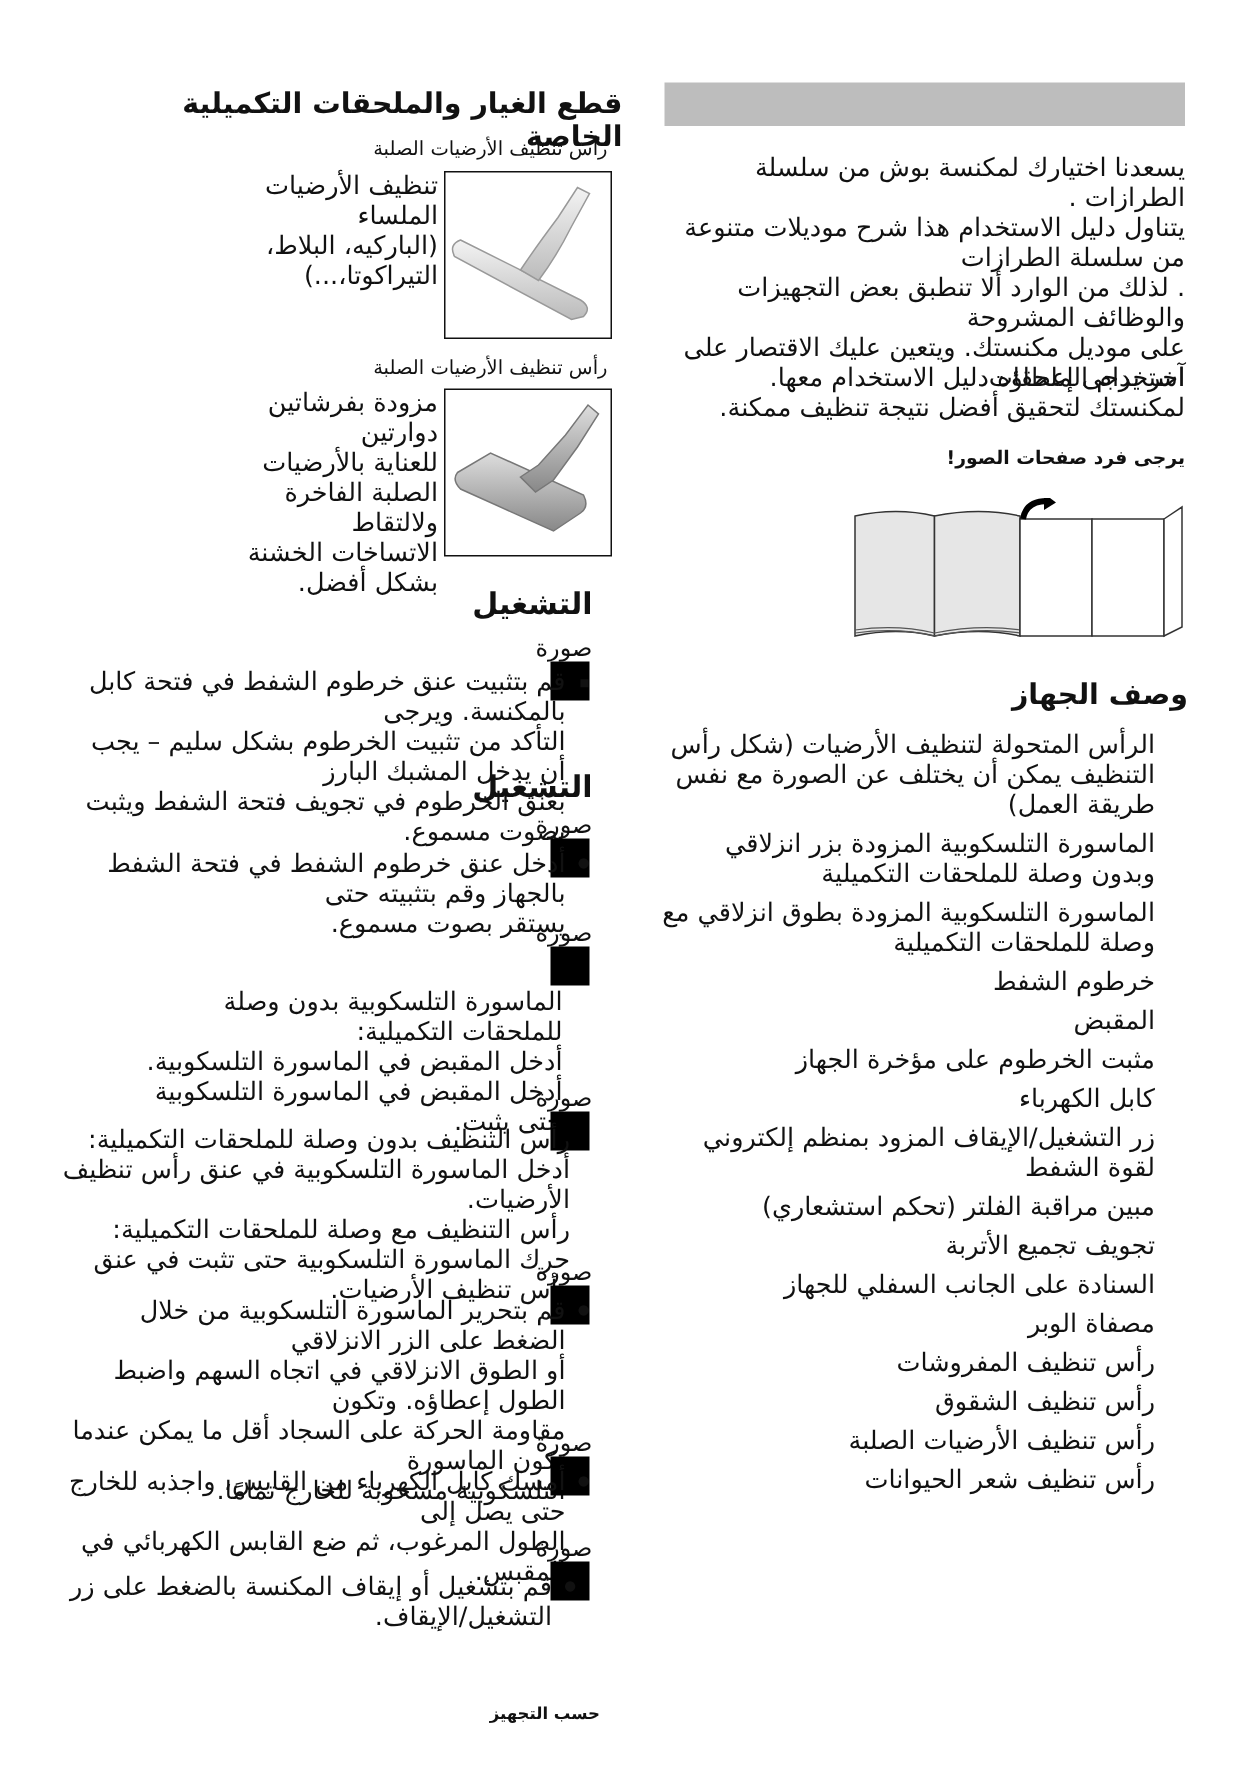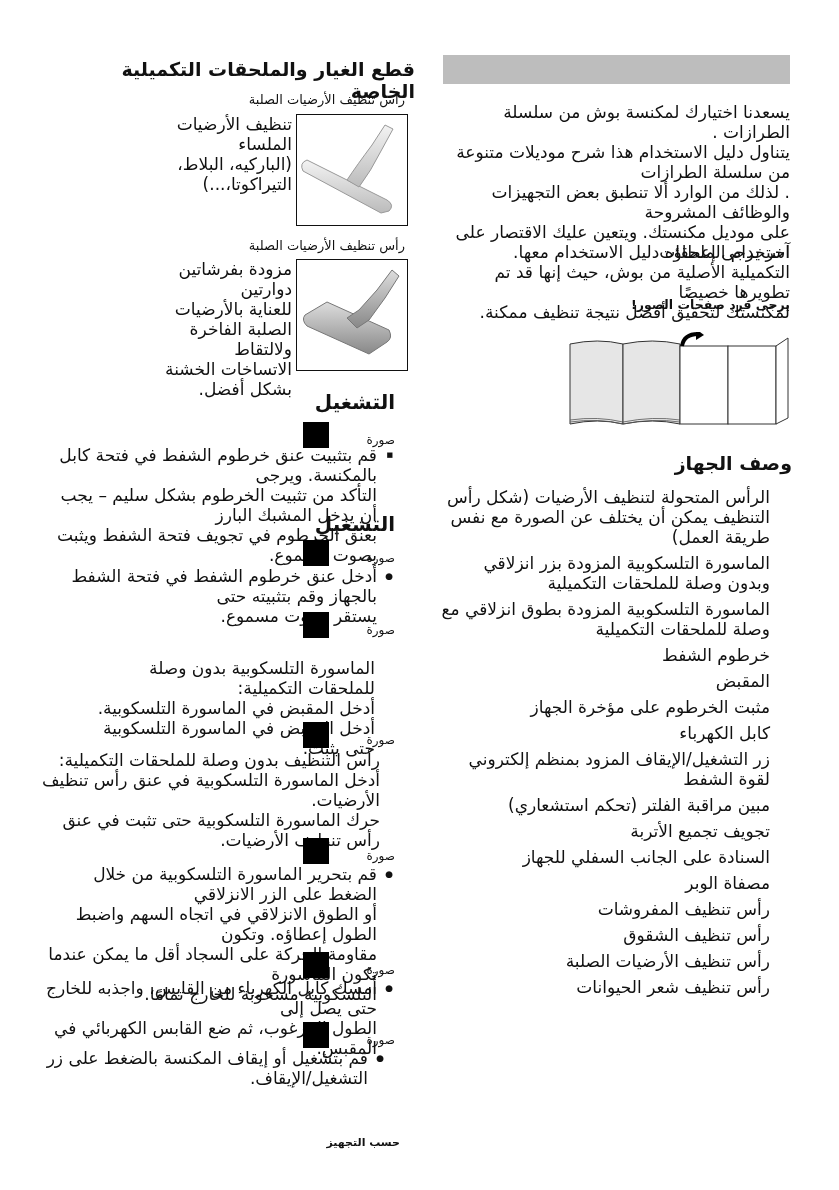--- a/index.html
+++ b/index.html
@@ -7,39 +7,38 @@
          font-family:"DejaVu Sans", sans-serif; color:#111; }
   .abs { position:absolute; }
   .rtl { direction:rtl; text-align:right; }
   .body-text { font-size:17px; line-height:20px; }
   .gray-bar { left:443px; top:55px; width:347px; height:29px; background:#bdbdbd; }
   .h-big { font-size:19px; font-weight:bold; }
   .h-mid { font-size:20px; font-weight:bold; }
   .h-sub { font-size:13px; }
   .photo-box { border:1.5px solid #111; background:#fff; }
   .sq { display:inline-block; width:26px; height:26px; background:#000; vertical-align:bottom; margin-right:2px; }
-  .fig-label { font-size:12px;padding-left:36px; }
+  .fig-label { font-size:16px;padding-left:36px; }
   .bullet-list { list-style:none; margin:0; padding:0; }
   .bullet-list li { position:relative; padding-right:18px; }
   .bullet-list li::before { content:"●"; position:absolute; right:2px; top:0; font-size:9px; }
   .bullet-small li::before { content:"■"; font-size:7px; }
   .desc-list { margin:0; padding:0; list-style:none; }
   .desc-list li { margin-bottom:6px; }
 </style>
 </head>
 <body>
 
 <div class="abs gray-bar"></div>
 
 <div class="abs rtl body-text" style="left:440px; top:102px; width:350px;">
   <div>يسعدنا اختيارك لمكنسة بوش من سلسلة الطرازات        .</div>
   <div>يتناول دليل الاستخدام هذا شرح موديلات متنوعة من سلسلة الطرازات</div>
   <div>. لذلك من الوارد ألا تنطبق بعض التجهيزات والوظائف المشروحة</div>
   <div>على موديل مكنستك. ويتعين عليك الاقتصار على استخدام الملحقات</div>
-  <div>التكميلية الأصلية من بوش، حيث إنها قد تم تطويرها خصيصًا</div>
   <div>لمكنستك لتحقيق أفضل نتيجة تنظيف ممكنة.</div>
 </div>
 
 <div class="abs rtl body-text" style="left:440px; top:242px; width:350px;">
   <div>آخر يرجى إعطاؤه دليل الاستخدام معها.</div>
 </div>
 
 <div class="abs rtl" style="left:440px; top:297px; width:350px; font-size:12.5px; font-weight:bold;">يرجى فرد صفحات الصور!</div>
 
 <svg class="abs" style="left:568px; top:332px;" width="222" height="94" viewBox="0 0 222 94">
@@ -146,20 +145,21 @@
   <div>أدخل المقبض في الماسورة التلسكوبية.</div>
   <div>أدخل المقبض في الماسورة التلسكوبية حتى يثبت.</div>
 </div>
 
 <div class="abs rtl" style="left:300px; top:722px; width:95px;">
   <span class="fig-label">صورة</span><span class="sq"></span>
 </div>
 <div class="abs rtl body-text" style="left:40px; top:750px; width:340px;">
   <div>رأس التنظيف بدون وصلة للملحقات التكميلية:</div>
   <div>أدخل الماسورة التلسكوبية في عنق رأس تنظيف الأرضيات.</div>
+  <div>رأس التنظيف مع وصلة للملحقات التكميلية:</div>
   <div>حرك الماسورة التلسكوبية حتى تثبت في عنق رأس تنظيف الأرضيات.</div>
 </div>
 
 <div class="abs rtl" style="left:300px; top:838px; width:95px;">
   <span class="fig-label">صورة</span><span class="sq"></span>
 </div>
 <ul class="abs rtl body-text bullet-list" style="left:45px; top:864px; width:350px;">
   <li>
     <div>قم بتحرير الماسورة التلسكوبية من خلال الضغط على الزر الانزلاقي</div>
     <div>أو الطوق الانزلاقي في اتجاه السهم واضبط الطول إعطاؤه. وتكون</div>

